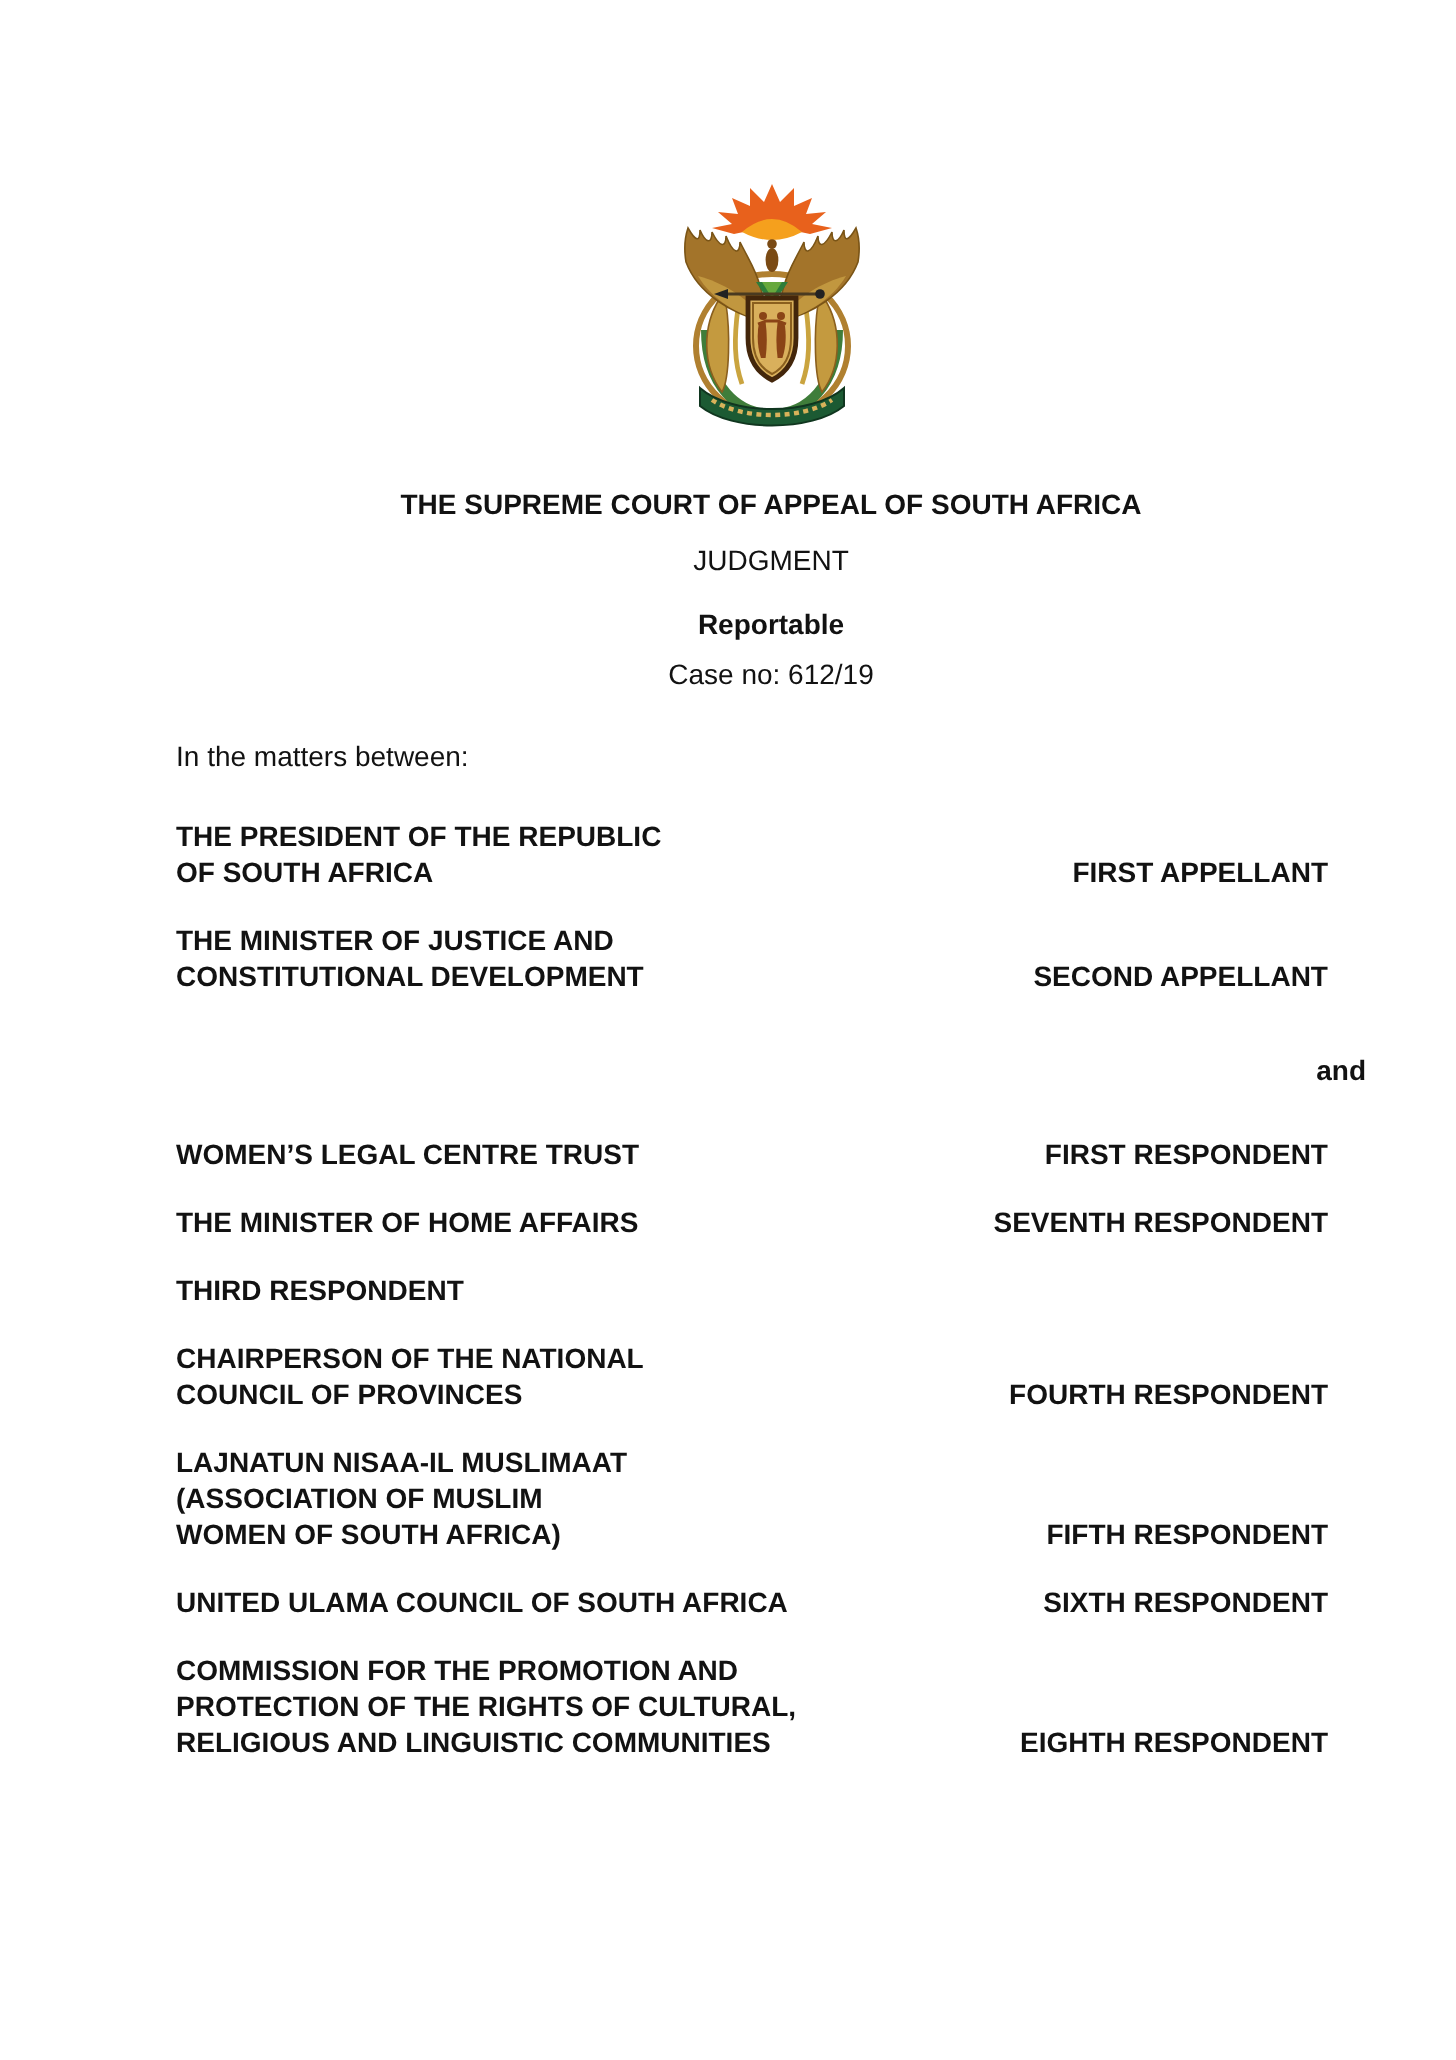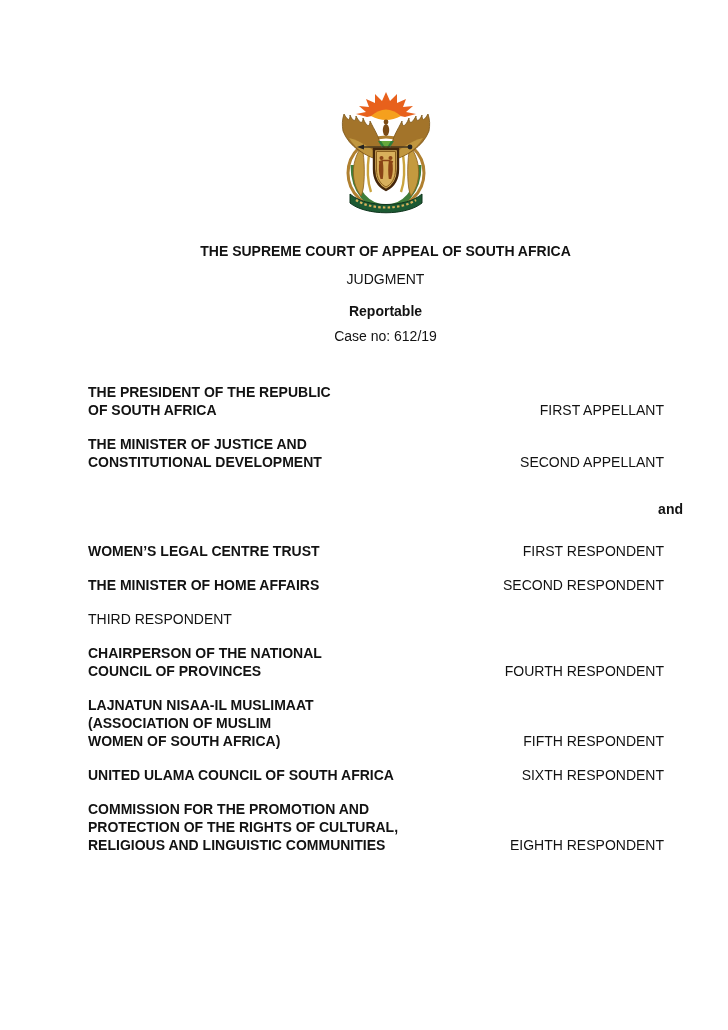--- a/index.html
+++ b/index.html
@@ -21,31 +21,31 @@
     margin-top: 22px; text-align: center;
     font-weight: bold; font-size: 14px; line-height: 20px;
   }
   .doctype {
     margin-top: 8px; text-align: center;
     font-weight: normal; font-size: 14px; line-height: 20px;
   }
   .meta { margin-top: 10px; text-align: center; font-size: 14px; line-height: 25px; }
   .meta .reportable { font-weight: bold; }
   .intro { margin-top: 19px; font-size: 14px; line-height: 18px; }
-  .parties { margin-top: 34px; }
+  .parties { margin-top: 22px; }
   .party-row {
     display: flex; justify-content: space-between; align-items: flex-end;
     margin-bottom: 16px;
   }
   .party-name {
     font-weight: bold; font-size: 14px; line-height: 18px;
     white-space: pre-line; max-width: 385px;
   }
   .party-role {
-    font-weight: normal; font-size: 14px; line-height: 18px;
+    font-weight: bold; font-size: 14px; line-height: 18px;
     white-space: nowrap; padding-right: 19px;
   }
   .and-line { font-weight: bold; font-size: 14px; line-height: 18px; margin: 29px 0 24px 0; text-align: right; }
 </style>
 </head>
 <body>
 
 <div class="page">
 
   <div class="emblem-wrap">
@@ -97,20 +97,21 @@
   </div>
 
   <div class="title">THE SUPREME COURT OF APPEAL OF SOUTH AFRICA</div>
   <div class="doctype">JUDGMENT</div>
 
   <div class="meta">
     <div class="reportable">Reportable</div>
     <div>Case no: 612/19</div>
   </div>
 
+  <div class="intro">In the matters between:</div>
 
   <div class="parties">
 
     <div class="party-row">
       <div class="party-name">THE PRESIDENT OF THE REPUBLIC
 OF SOUTH AFRICA</div>
       <div class="party-role">FIRST APPELLANT</div>
     </div>
 
     <div class="party-row">
@@ -121,21 +122,21 @@
 
     <div class="and-line">and</div>
 
     <div class="party-row">
       <div class="party-name">WOMEN’S LEGAL CENTRE TRUST</div>
       <div class="party-role">FIRST RESPONDENT</div>
     </div>
 
     <div class="party-row">
       <div class="party-name">THE MINISTER OF HOME AFFAIRS</div>
-      <div class="party-role">SECOND RESPONDENT</div>
+      <div class="party-role">SEVENTH RESPONDENT</div>
     </div>
 
     <div class="party-row">
       <div class="party-role">THIRD RESPONDENT</div>
     </div>
 
     <div class="party-row">
       <div class="party-name">CHAIRPERSON OF THE NATIONAL
 COUNCIL OF PROVINCES</div>
       <div class="party-role">FOURTH RESPONDENT</div>

